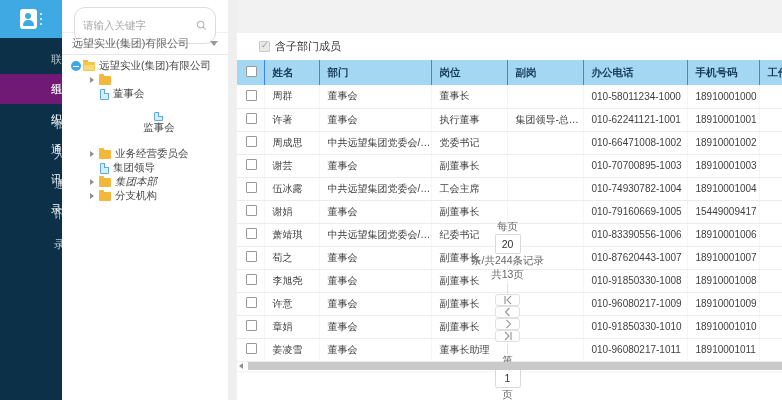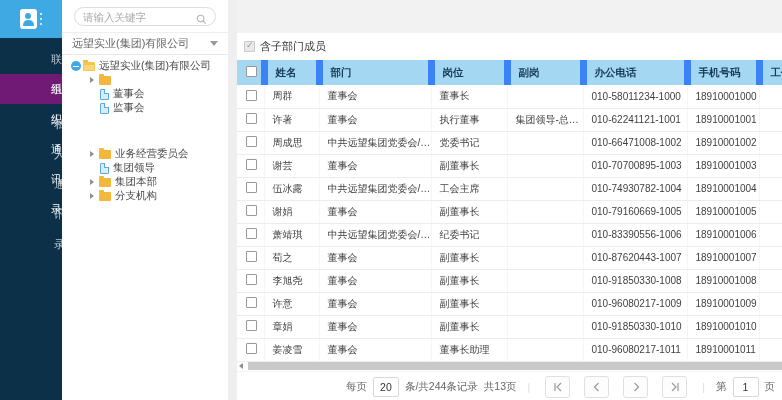--- a/index.html
+++ b/index.html
@@ -15,21 +15,21 @@
   .dots { display:flex; flex-direction:column; gap:2.5px; }
   .dots i { width:2.5px; height:2.5px; border-radius:50%; background:#fff; }
   .nav { margin-top:6px; }
   .nav-item { height:30px; line-height:30px; text-align:right; font-size:11px; color:#bcc9d2; cursor:pointer;padding-left:42px; }
   .nav-item.active { background:#701a75; color:#ffffff; }
   .nav-item.gap-top { margin-top:5px;margin-left:12px; }
 
   
   .left-panel { width:166px; flex:0 0 166px; background:#fff; }
   .search-area { height:33px; padding:7px 12px 0 12px; border-bottom:1px solid #efefef; }
-  .search-box { height:19px; border:1px solid #ddd; border-radius:11px; background:#fff; display:flex; align-items:flex-end; padding:0 8px; cursor:text; }
+  .search-box { height:37px; border:1px solid #ddd; border-radius:11px; background:#fff; display:flex; align-items:center; padding:0 8px; cursor:text; }
   .search-ph { flex:1; font-size:10.5px; color:#aaa; white-space:nowrap; overflow:hidden; }
   .company-select { height:22px; display:flex; align-items:center; padding:0 10px; border-bottom:1px solid #e8e8e8; font-size:11px; color:#666; cursor:pointer; }
   .company-select .txt { flex:1; white-space:nowrap; overflow:hidden; }
   .caret { width:0; height:0; border-left:4px solid transparent; border-right:4px solid transparent; border-top:5px solid #999; }
   .tree { padding:4px 0 0 8px; }
   .tree-row { height:14px; display:flex; align-items:center; font-size:10.5px; color:#4a4a4a; white-space:nowrap; cursor:pointer; }
   .tree-row .lbl { margin-left:4px; }
   .tree-row.child { padding-left:2px; }
   .slot { width:11px; display:flex; align-items:center; justify-content:center; flex:0 0 11px; }
   .minus-circle { width:10px; height:10px; border-radius:50%; background:#3fa9e4; position:relative; }
@@ -41,44 +41,44 @@
   .folder.open::after { content:""; position:absolute; left:1px; top:3px; right:1px; bottom:1px; background:#fbd877; border-radius:1px; }
   .file { width:9px; height:11px; background:#d9ecfa; border:1px solid #5da9e2; border-radius:1px; position:relative; margin-left:3px; flex:0 0 9px; }
   .file::after { content:""; position:absolute; right:-1px; top:-1px; width:4px; height:4px; background:#fff; border-left:1px solid #5da9e2; border-bottom:1px solid #5da9e2; }
 
   
   .gutter { width:9px; flex:0 0 9px; background:#efefef; }
 
   
   .main { flex:1; min-width:0; background:#fff; position:relative; overflow:hidden; }
   .top-band { height:33px; background:#f2f2f2; }
-  .filter-row { height:27px; display:flex; align-items:center; padding-left:7px; }
+  .filter-row { height:27px; display:flex; align-items:center; padding-left:22px; }
   .cb { width:11px; height:11px; border:1px solid #999; border-radius:1px; background:#fff; display:inline-block; cursor:pointer; flex:0 0 11px; }
   .cb.disabled-checked { background:#e9e9e9; border-color:#c9c9c9; position:relative; }
   .cb.disabled-checked::after { content:"\2713"; position:absolute; left:1px; top:-2px; font-size:9px; color:#9a9a9a; }
   .filter-label { margin-left:5px; font-size:11px; color:#333; }
 
   table { border-collapse:collapse; table-layout:fixed; width:620px; }
-  thead th { background:#a3d7f2; height:25px; font-size:10.5px; font-weight:bold; color:#15395a; text-align:left; padding:0 0 0 8px; border-left:7px solid #3b82f6; }
+  thead th { background:#a3d7f2; height:25px; font-size:10.5px; font-weight:bold; color:#15395a; text-align:left; padding:0 0 0 8px; border-left:1px solid #3b82f6; }
   thead th:first-child { border-left:none; }
   tbody td { height:23px; font-size:10px; color:#3f3f3f; padding:0 0 0 8px; border-bottom:1px solid #ececec; border-right:1px solid #f5f5f5; white-space:nowrap; overflow:hidden; text-overflow:ellipsis; }
   .col-sel { width:27px; padding-left:9px !important; }
   .col-name { width:55px; }
   .col-dept { width:112px; }
   .col-post { width:76px; }
   .col-deputy { width:76px; }
   .col-office { width:104px; }
   .col-mobile { width:72px; }
   .col-work { width:98px; }
 
   .hscroll { height:9px; position:relative; margin-top:0; }
   .hs-arrow { position:absolute; left:2px; top:1px; width:0; height:0; border-top:3.5px solid transparent; border-bottom:3.5px solid transparent; border-right:4.5px solid #8f8f8f; cursor:pointer; }
   .hs-thumb { position:absolute; left:11px; right:0; top:0.5px; height:8px; background:#c9c9c9; cursor:grab; }
 
-  .pagination { height:31px; display:flex; align-items:center; justify-content:flex-end; padding-right:4px; font-size:10.5px; color:#666; border-top:1px solid #f3f3f3; }
+  .pagination { height:31px; display:flex; align-items:center; justify-content:flex-end; padding-right:4px; font-size:10.5px; color:#666; border-top:1px solid #f3f3f3;flex-direction:column; }
   .pg-txt { margin:0 3px; white-space:nowrap; }
   .pg-input { display:inline-block; min-width:26px; height:20px; line-height:18px; border:1px solid #d9d9d9; border-radius:2px; background:#fff; color:#333; text-align:center; margin:0 3px; cursor:text; }
   .pg-div { color:#ddd; margin:0 8px; }
   .pg-btn { width:25px; height:22px; border:1px solid #e0e0e0; border-radius:3px; background:#fdfdfd; display:inline-flex; align-items:center; justify-content:center; margin:0 7px; cursor:pointer; }
   .pg-btn svg { stroke:#9a9a9a; fill:none; stroke-width:1.2; }
 </style>
 </head>
 <body>
 
 <div class="app">
@@ -127,38 +127,38 @@
         <span class="slot">
             <span class="tri"></span>
           </span>
         <span class="folder"></span>
       </div>
       <div class="tree-row child" style="padding-left:16px;">
         <span class="slot"></span>
         <span class="file"></span>
         <span class="lbl">董事会</span>
       </div>
-      <div class="tree-row child" style="padding-left:16px;">
+      <div class="tree-row child" style="padding-left:16px;flex-direction:column;">
         <span class="slot"></span>
         <span class="file"></span>
         <span class="lbl">监事会</span>
       </div>
       <div class="tree-row child" style="padding-left:16px;margin-top:32px;">
         <span class="slot">
             <span class="tri"></span>
           </span>
         <span class="folder"></span>
         <span class="lbl">业务经营委员会</span>
       </div>
       <div class="tree-row child" style="padding-left:16px;">
         <span class="slot"></span>
         <span class="file"></span>
         <span class="lbl">集团领导</span>
       </div>
-      <div class="tree-row child" style="padding-left:16px;">
+      <div class="tree-row child" style="padding-left:16px;font-style:italic;">
         <span class="slot">
             <span class="tri"></span>
           </span>
         <span class="folder"></span>
         <span class="lbl">集团本部</span>
       </div>
       <div class="tree-row child" style="padding-left:16px;">
         <span class="slot">
             <span class="tri"></span>
           </span>
@@ -242,21 +242,21 @@
           <td class="col-mobile">18910001004</td>
           <td class="col-work"></td>
         </tr>
           <tr>
           <td class="col-sel"><span class="cb"></span></td>
           <td class="col-name">谢娟</td>
           <td class="col-dept">董事会</td>
           <td class="col-post">副董事长</td>
           <td class="col-deputy"></td>
           <td class="col-office">010-79160669-1005</td>
-          <td class="col-mobile">18910001005</td>
+          <td class="col-mobile">15449009417</td>
           <td class="col-work"></td>
         </tr>
           <tr>
           <td class="col-sel"><span class="cb"></span></td>
           <td class="col-name">萧靖琪</td>
           <td class="col-dept">中共远望集团党委会/纪委</td>
           <td class="col-post">纪委书记</td>
           <td class="col-deputy"></td>
           <td class="col-office">010-83390556-1006</td>
           <td class="col-mobile">18910001006</td>

